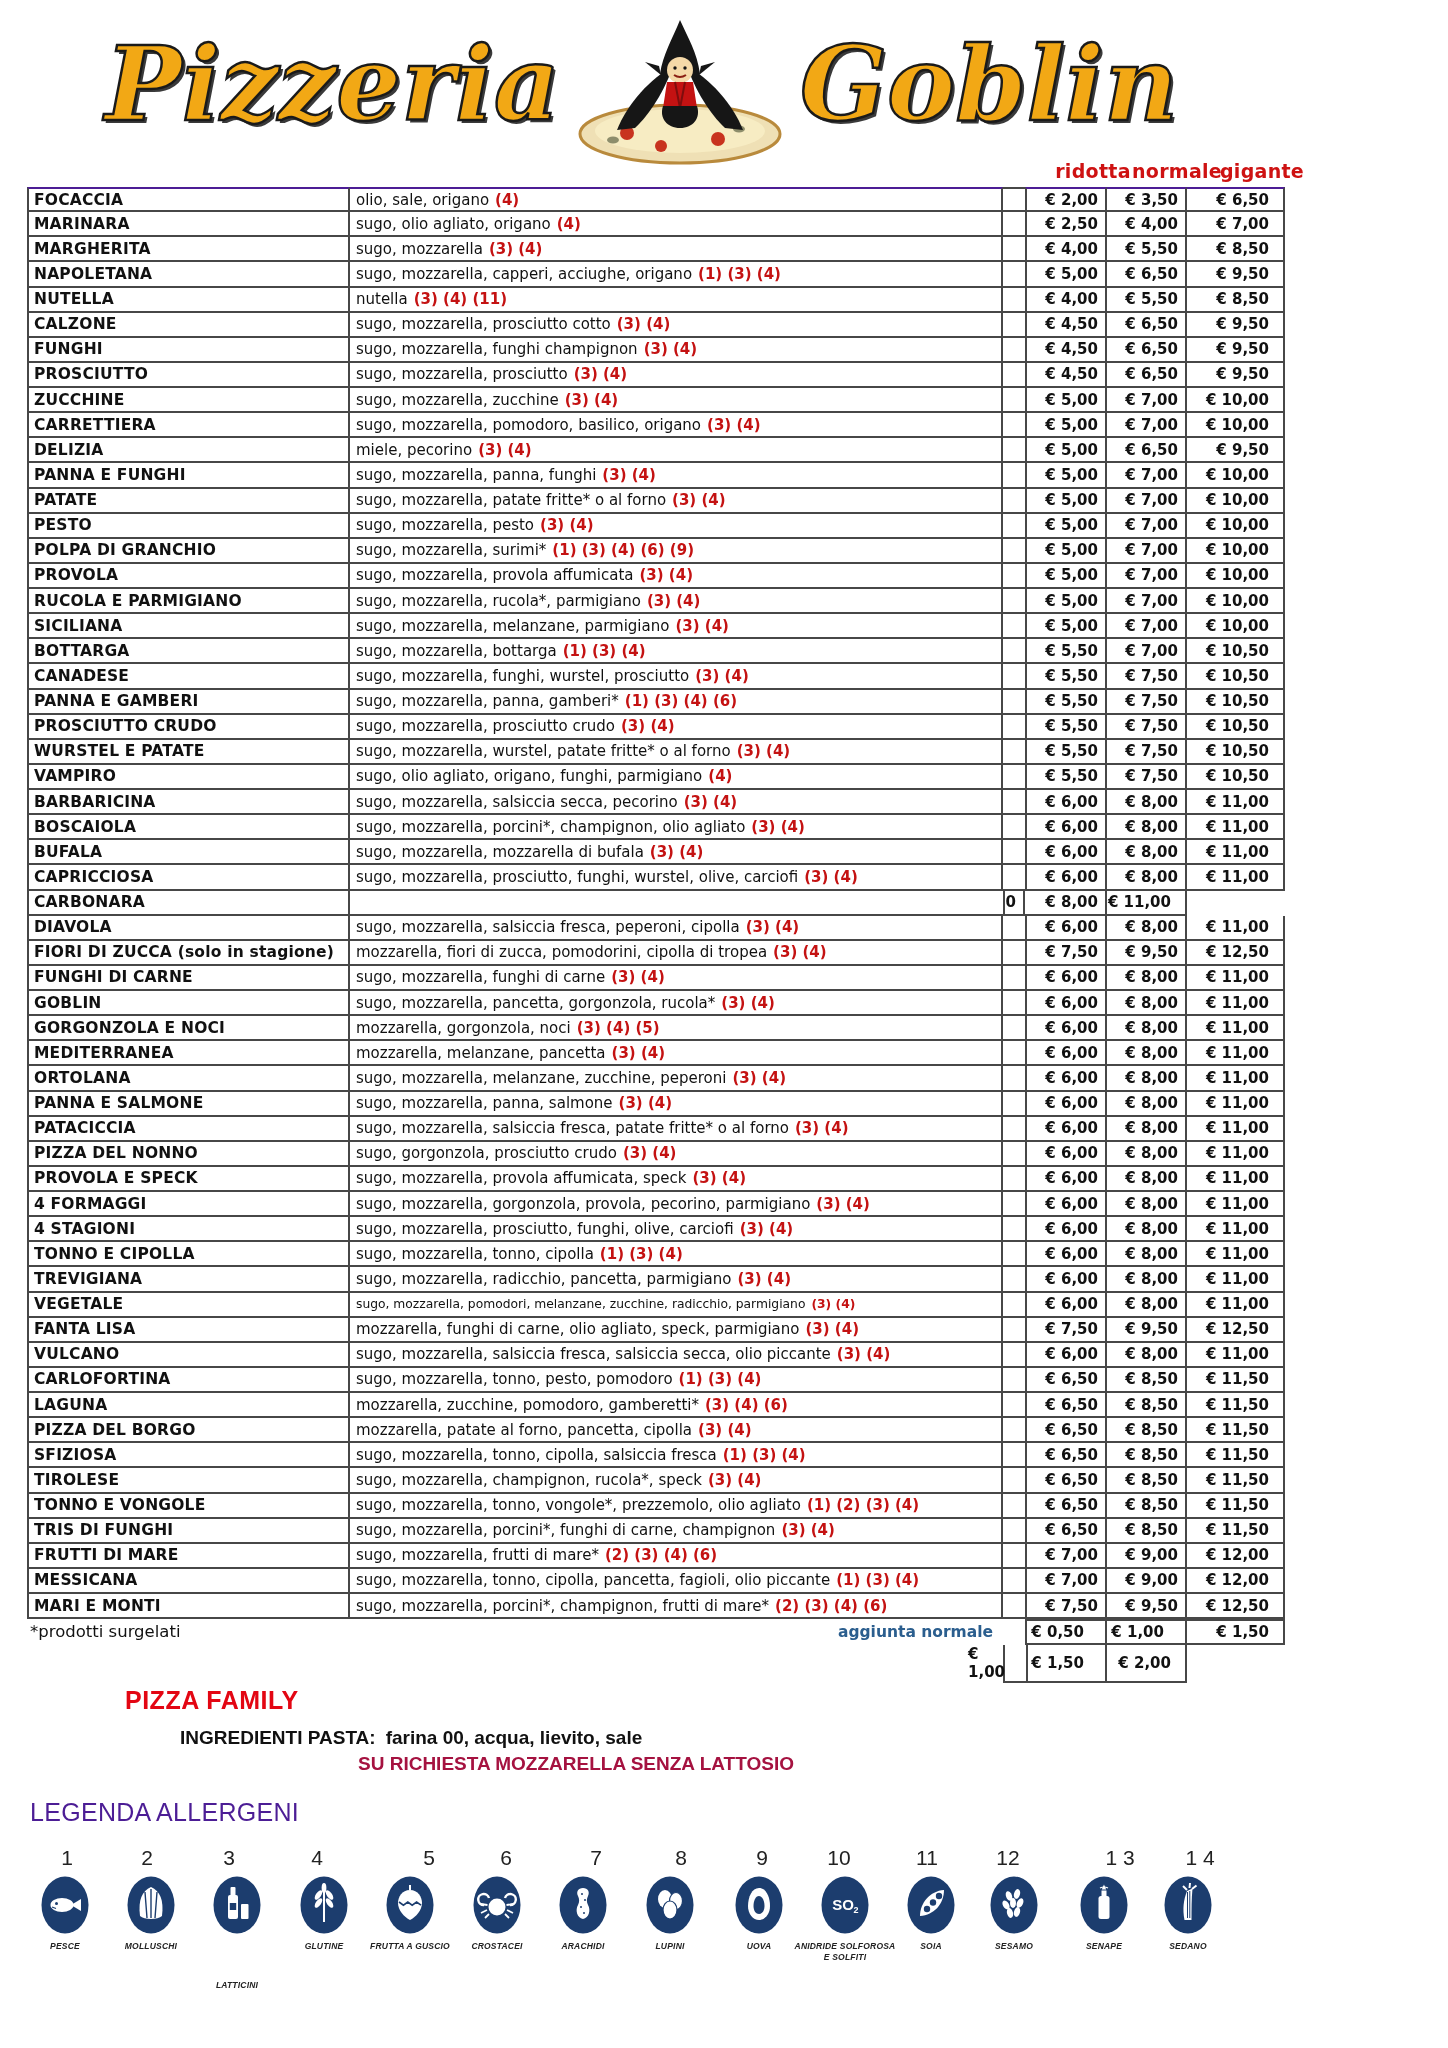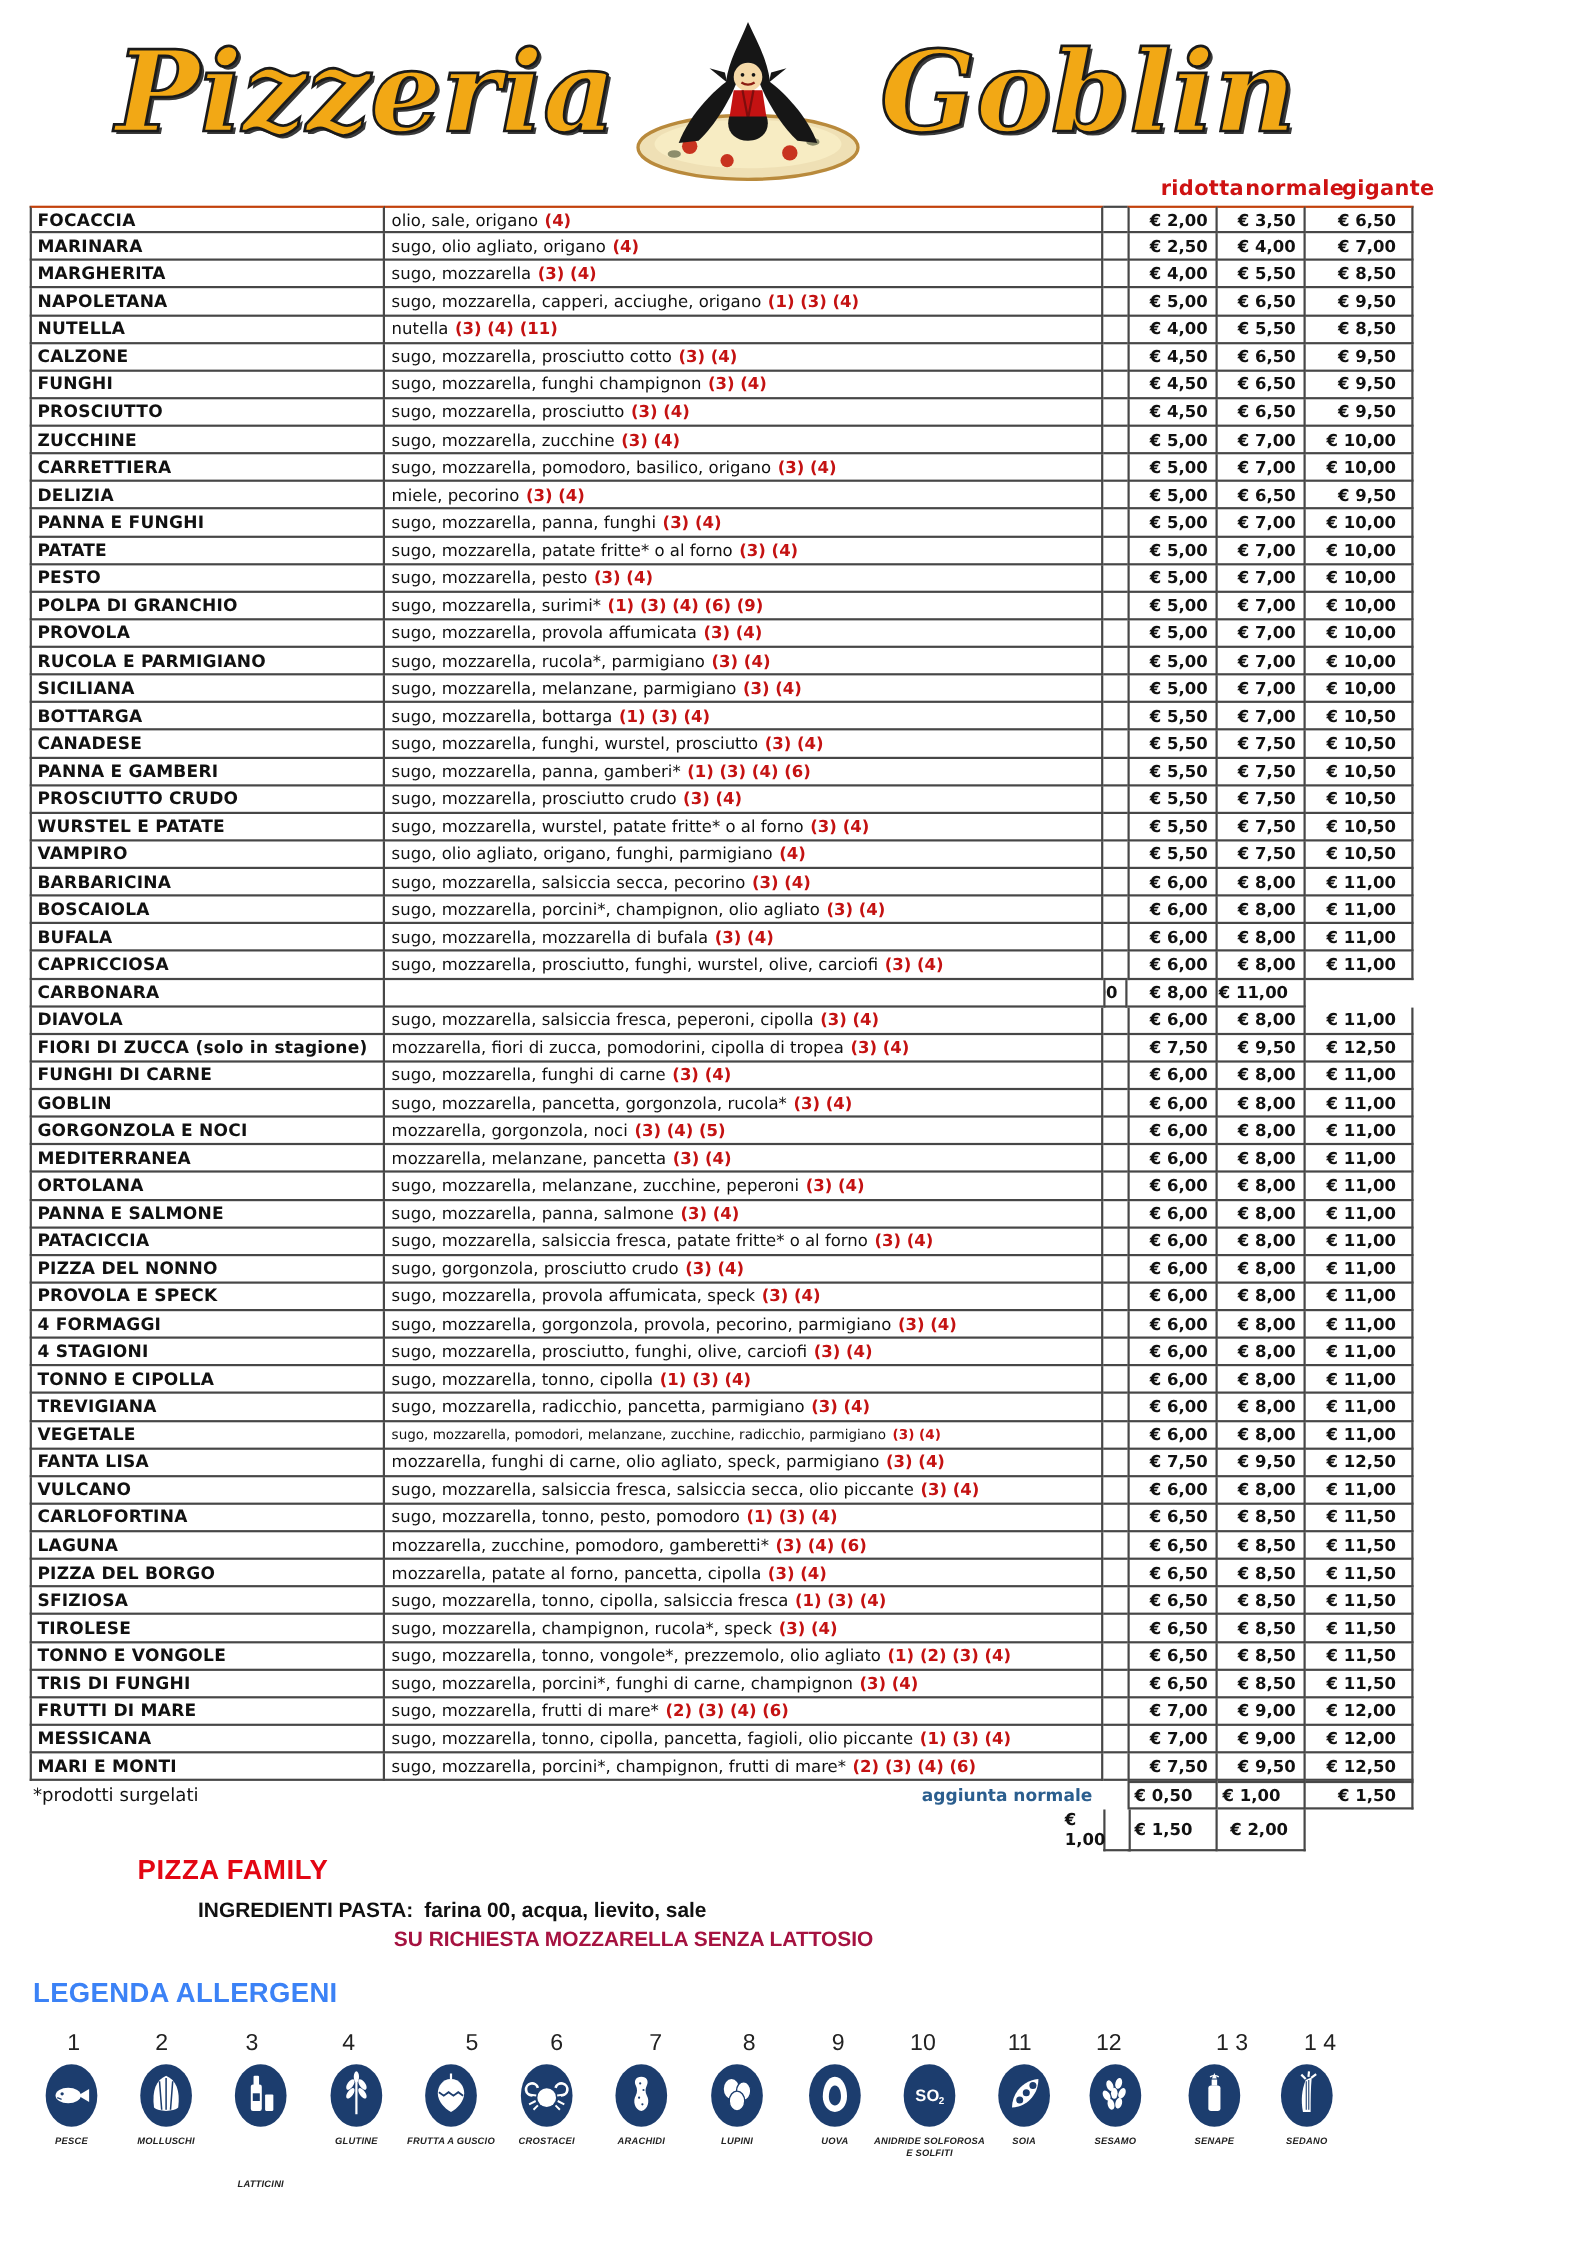--- a/index.html
+++ b/index.html
@@ -20,21 +20,21 @@
         color:#CE1212;font-weight:bold;font-size:19px;letter-spacing:.3px;}
   .sh-0{left:1052px;width:82px;}
   .sh-1{left:1137px;width:80px;}
   .sh-2{left:1213px;width:98px;}
 
   
   .menu-table{position:absolute;left:27px;top:187px;width:1258px;}
   .mrow{display:grid;grid-template-columns:323px 653px 22px 82px 80px 98px;height:25.14px;}
   .cell{box-sizing:border-box;display:flex;align-items:center;overflow:hidden;white-space:nowrap;
         border-right:2px solid #474747;border-bottom:2px solid #474747;padding:0 6px;}
-  .mrow:first-child .cell{border-top:2px solid #c2410c;}
+  .mrow:first-child .cell{border-top:2px solid #4c1d95;}
   .name-cell{font-weight:bold;font-size:15.5px;letter-spacing:.2px;border-left:2px solid #474747;padding-left:5px;}
   .ing-cell{font-size:15px;}
   .mrow.small .ing-cell{font-size:12.3px;align-items:center;}
   .alg{color:#C41212;font-weight:600;margin-left:6px;}
   .spacer-cell{box-sizing:border-box;border-bottom:2px solid #474747;}
   .mrow:first-child .spacer-cell{border-top:2px solid #474747;}
   .price-cell{justify-content:flex-end;font-weight:600;font-size:15px;padding-right:7px;}
   .price-cell.first{border-left:2px solid #474747;}
   .price-cell.last{padding-right:14px;}
 
@@ -56,21 +56,21 @@
   .family-name{position:absolute;left:125px;top:1686px;font-family:"Liberation Sans",sans-serif;
         font-weight:bold;font-size:25px;color:#E30613;letter-spacing:.5px;}
   .family-detail{position:absolute;left:352px;top:1686px;font-family:"Liberation Sans",sans-serif;
         font-weight:bold;font-size:25px;color:#B1112E;}
   .pasta-line{position:absolute;left:180px;top:1727px;font-family:"Liberation Sans",sans-serif;
         font-weight:bold;font-size:19px;color:#111;}
   .pasta-line .val{margin-left:10px;}
   .lactose-note{position:absolute;left:358px;top:1753px;font-family:"Liberation Sans",sans-serif;
         font-weight:bold;font-size:19px;color:#A51240;}
   .legend-title{position:absolute;left:30px;top:1798px;font-family:"Liberation Sans",sans-serif;
-        font-weight:bold;font-size:25px;color:#3b82f6;letter-spacing:.3px;}
+        font-weight:normal;font-size:25px;color:#4c1d95;letter-spacing:.3px;}
 
   
   .allergen-number{position:absolute;top:1846px;transform:translateX(-50%);
         font-family:"Liberation Sans",sans-serif;font-size:21px;color:#222;white-space:pre;}
   .allergen-item{position:absolute;top:1876px;width:130px;transform:translateX(-50%);
         display:flex;flex-direction:column;align-items:center;}
   .allergen-item svg{width:48px;height:58px;display:block;}
   .allergen-label{margin-top:7px;text-align:center;font-family:"Liberation Sans",sans-serif;
         font-style:italic;font-weight:bold;font-size:8.5px;color:#222;line-height:1.25;letter-spacing:.2px;}
 </style>

